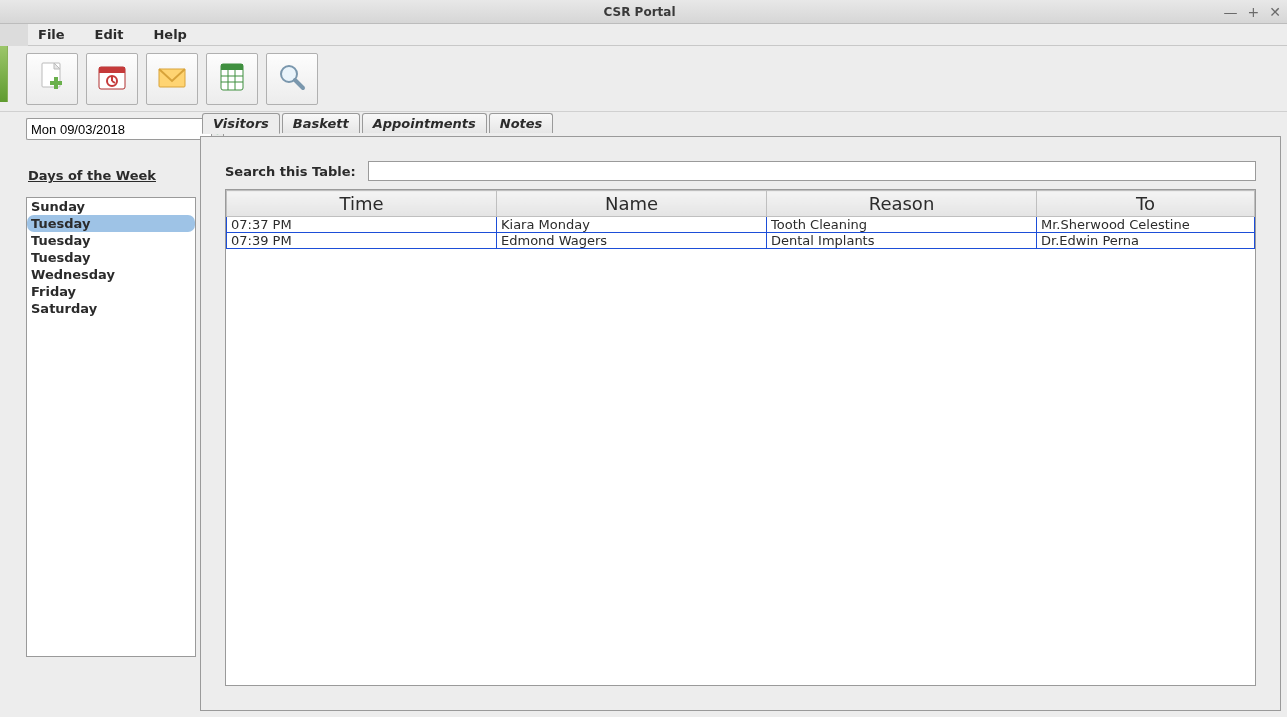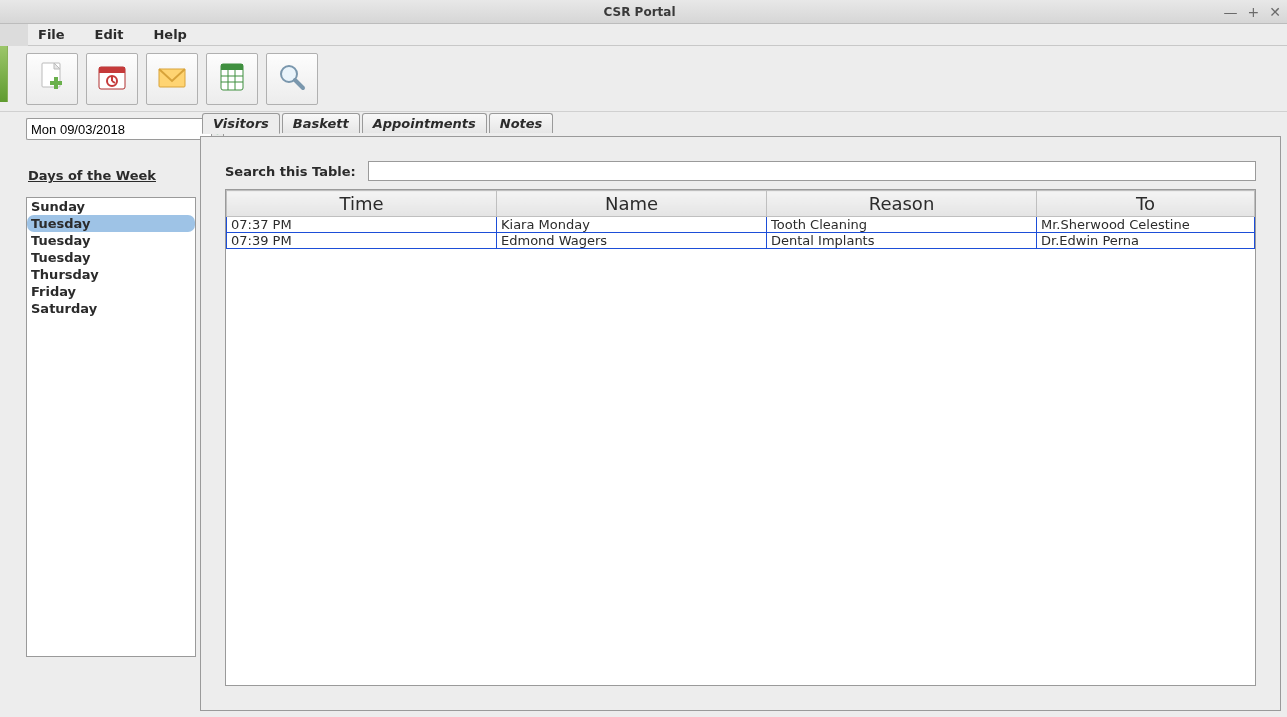--- a/index.html
+++ b/index.html
@@ -330,21 +330,21 @@
       </div>
     </div>
 
     <div class="days-title">Days of the Week</div>
 
     <div class="days-list" id="days-list">
         <div class="day-item">Sunday</div>
         <div class="day-item selected">Tuesday</div>
         <div class="day-item">Tuesday</div>
         <div class="day-item">Tuesday</div>
-        <div class="day-item">Thursday</div>
+        <div class="day-item">Wednesday</div>
         <div class="day-item">Friday</div>
         <div class="day-item">Saturday</div>
       </div>
   </div>
 
   <div class="main">
     <div class="tabs" id="tab-bar">
         <div class="tab active">Visitors</div>
         <div class="tab">Baskett</div>
         <div class="tab">Appointments</div>

